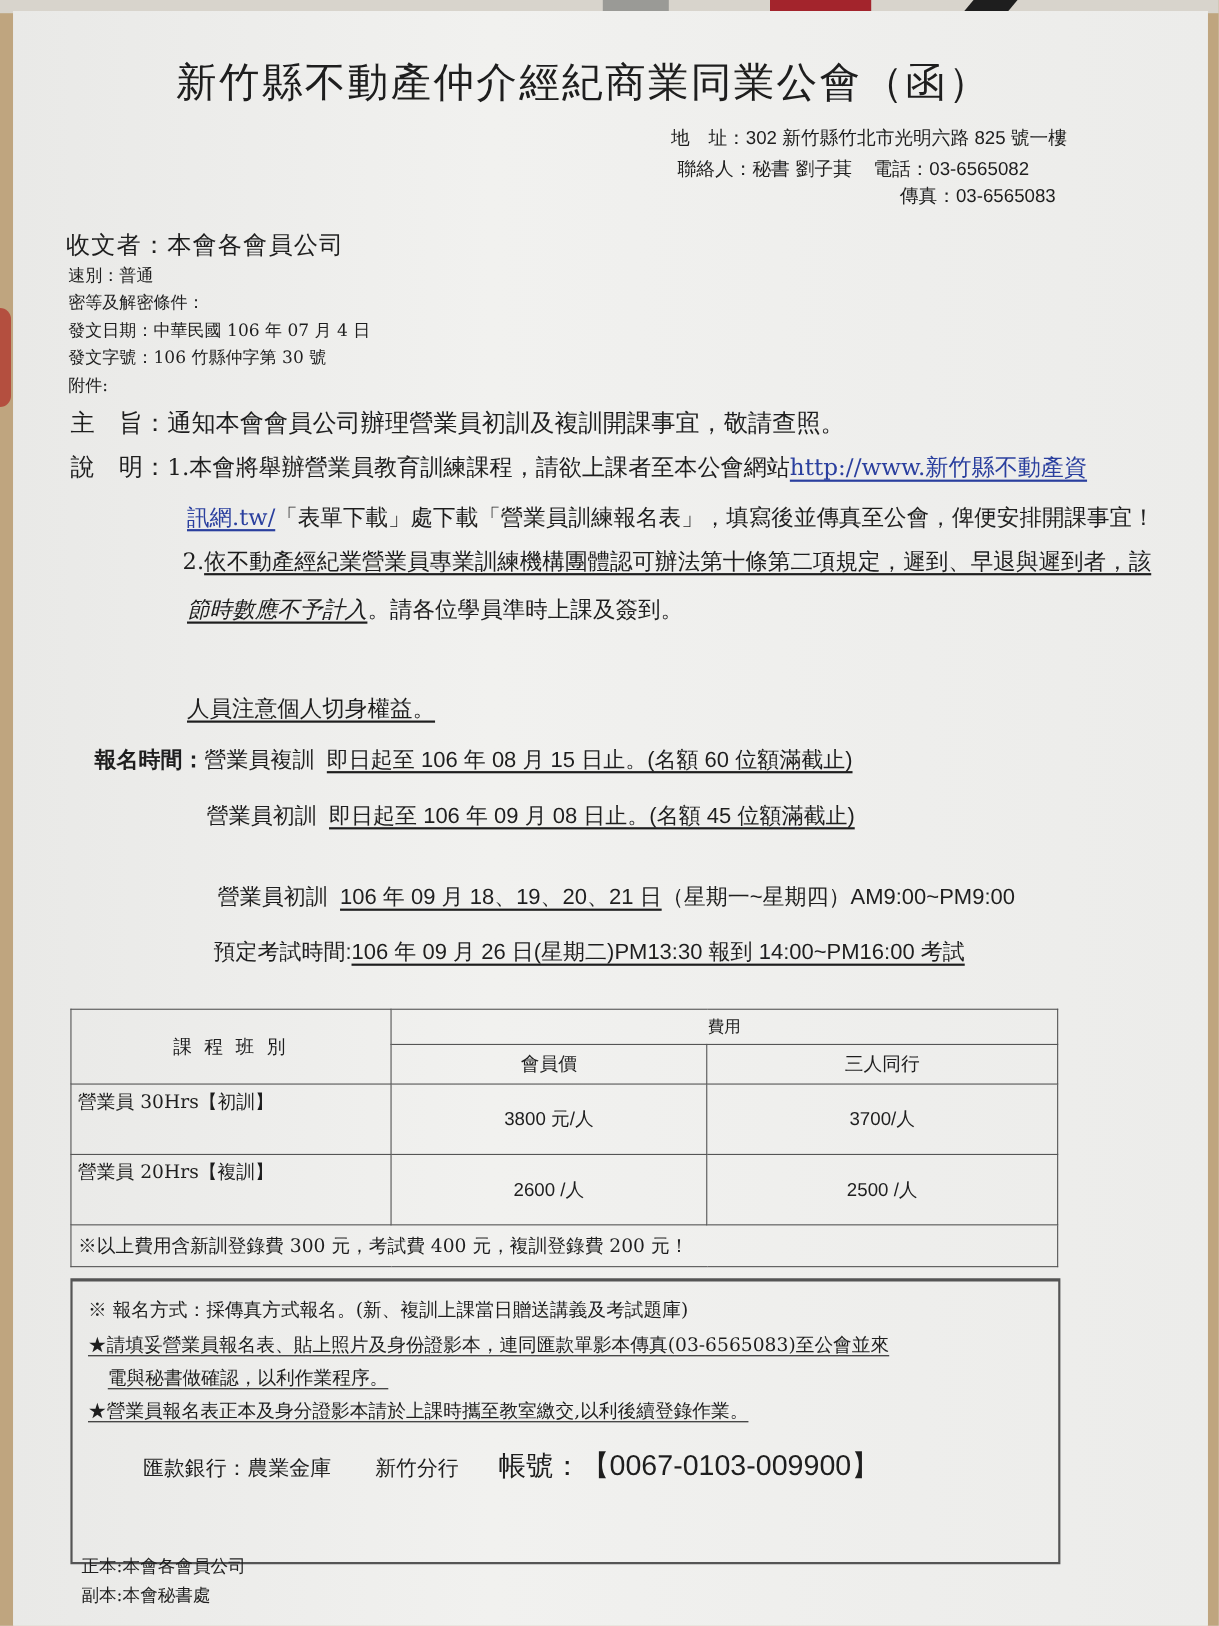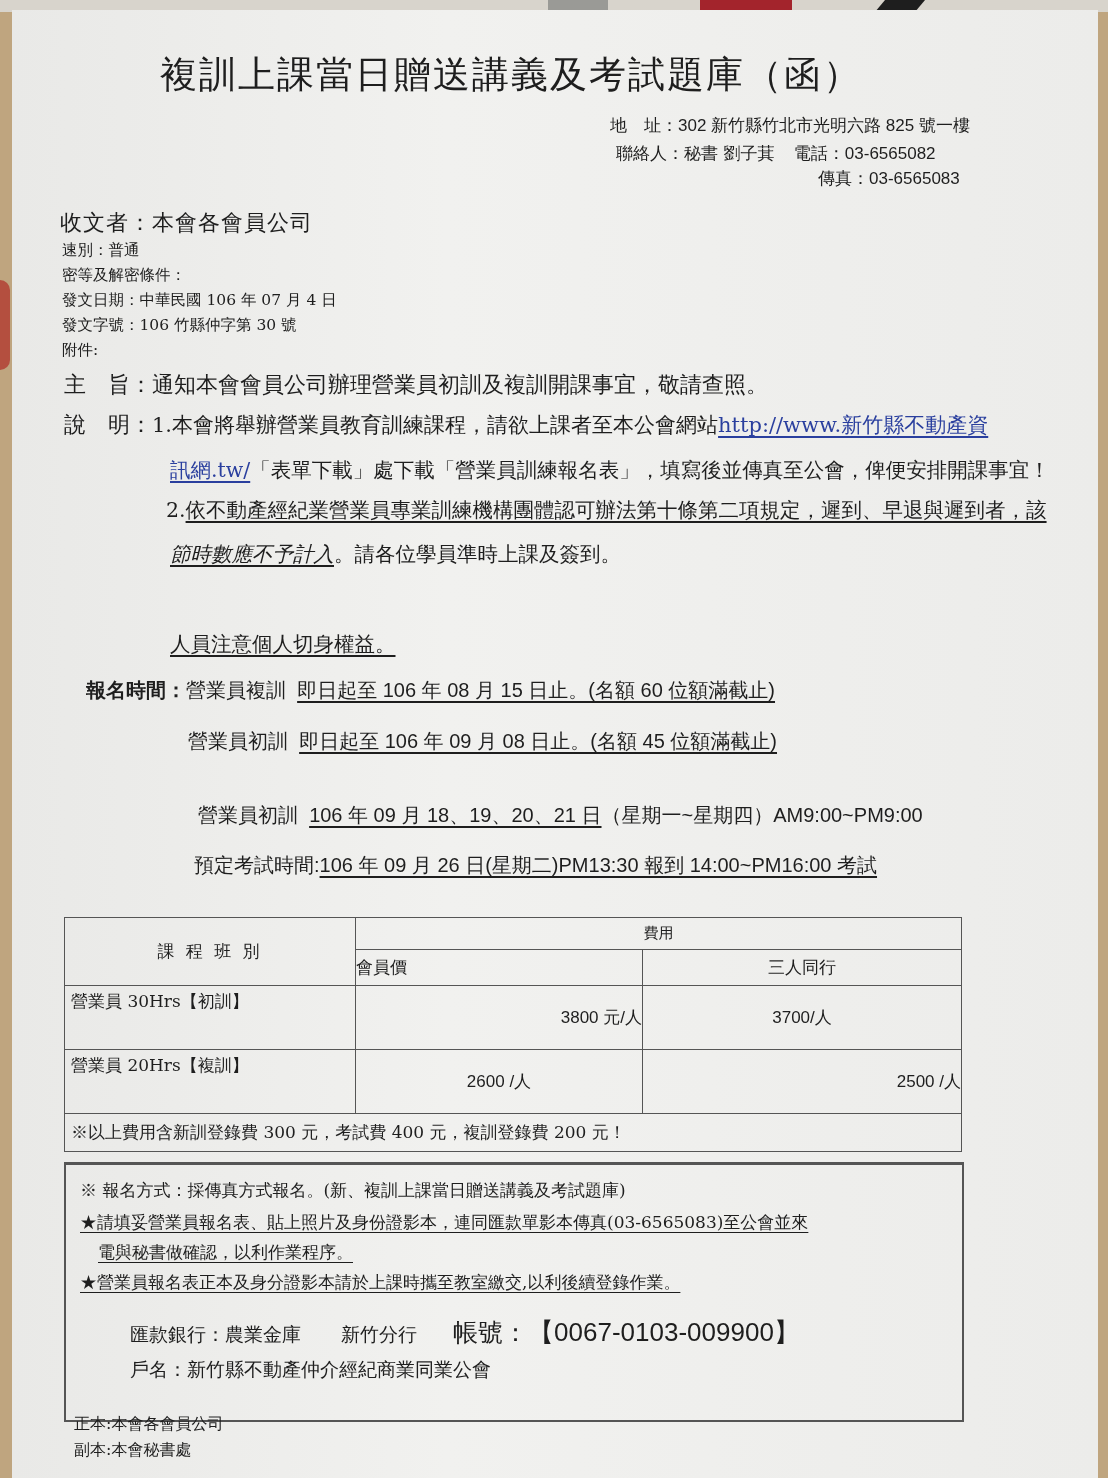--- a/index.html
+++ b/index.html
@@ -45,21 +45,21 @@
 
 <div class="top-strip">
   <div class="gray"></div>
   <div class="red"></div>
   <div class="dark"></div>
 </div>
 <div class="stamp"></div>
 
 <div class="paper">
 
-  <div class="abs title">複訓上課當日贈送講義及考試題庫（函）</div>
+  <div class="abs title">新竹縣不動產仲介經紀商業同業公會（函）</div>
 
   <div class="abs hdr" style="left:598px; top:104px;">
     <span>地　址：</span><span class="sans">302 新竹縣竹北市光明六路 825 號一樓</span>
   </div>
   <div class="abs hdr" style="left:604px; top:132px;">
     <span>聯絡人：</span><span>秘書 劉子萁</span>
     <span style="margin-left:14px">電話：</span><span class="sans">03-6565082</span>
   </div>
   <div class="abs hdr" style="left:806px; top:157px;">
     <span>傳真：</span><span class="sans">03-6565083</span>
@@ -112,52 +112,49 @@
   </div>
 
 
   <table class="fee-table">
     <tbody>
         <tr style="height:32px">
       <td rowspan="2" style="width:290px; text-align:center; letter-spacing:3px;">課 程 班 別</td>
       <td colspan="2" style="text-align:center; font-size:15px;">費用</td>
     </tr>
     <tr style="height:36px">
-      <td style="width:286px; text-align:left;">會員價</td>
+      <td style="width:286px; text-align:center;">會員價</td>
       <td style="text-align:center;">三人同行</td>
     </tr>
     <tr style="height:64px">
       <td style="vertical-align:top; padding:4px 6px;">營業員 30Hrs【初訓】</td>
-      <td class="sans" style="text-align:right;">3800 元/人</td>
+      <td class="sans" style="text-align:center;">3800 元/人</td>
       <td class="sans" style="text-align:center;">3700/人</td>
     </tr>
     <tr style="height:64px">
       <td style="vertical-align:top; padding:4px 6px;">營業員 20Hrs【複訓】</td>
       <td class="sans" style="text-align:center;">2600 /人</td>
-      <td class="sans" style="text-align:right;">2500 /人</td>
+      <td class="sans" style="text-align:center;">2500 /人</td>
     </tr>
     <tr style="height:38px">
       <td colspan="3" style="padding:0 6px;">※以上費用含新訓登錄費 300 元，考試費 400 元，複訓登錄費 200 元！</td>
     </tr>
   </tbody>
     </table>
 
   <div class="box2">
     <div class="abs" style="left:14px; top:14px; font-size:17px;">※ 報名方式：採傳真方式報名。(新、複訓上課當日贈送講義及考試題庫)</div>
     <div class="abs ul" style="left:14px; top:46px; font-size:17px;">★請填妥營業員報名表、貼上照片及身份證影本，連同匯款單影本傳真(03-6565083)至公會並來</div>
     <div class="abs ul" style="left:32px; top:76px; font-size:17px;text-align:center;">電與秘書做確認，以利作業程序。</div>
     <div class="abs ul" style="left:14px; top:106px; font-size:17px;">★營業員報名表正本及身分證影本請於上課時攜至教室繳交,以利後續登錄作業。</div>
     <div class="abs" style="left:64px; top:150px; font-size:19px;">
       <span>匯款銀行：</span><span>農業金庫</span>
       <span style="margin-left:34px">新竹分行</span>
       <span style="margin-left:30px; font-size:25px;">帳號：</span><span class="sans" style="font-size:26px;">【0067-0103-009900】</span>
     </div>
-    <div class="abs" style="left:64px; top:192px; font-size:19px;">
-      <span>戶名：</span><span>新竹縣不動產仲介經紀商業同業公會</span>
-    </div>
   </div>
 
   <div class="abs" style="left:62px; top:1404px; font-size:16px;">
     <span>正本:</span><span>本會各會員公司</span>
   </div>
   <div class="abs" style="left:62px; top:1430px; font-size:16px;">
     <span>副本:</span><span>本會秘書處</span>
   </div>
 </div>
 

